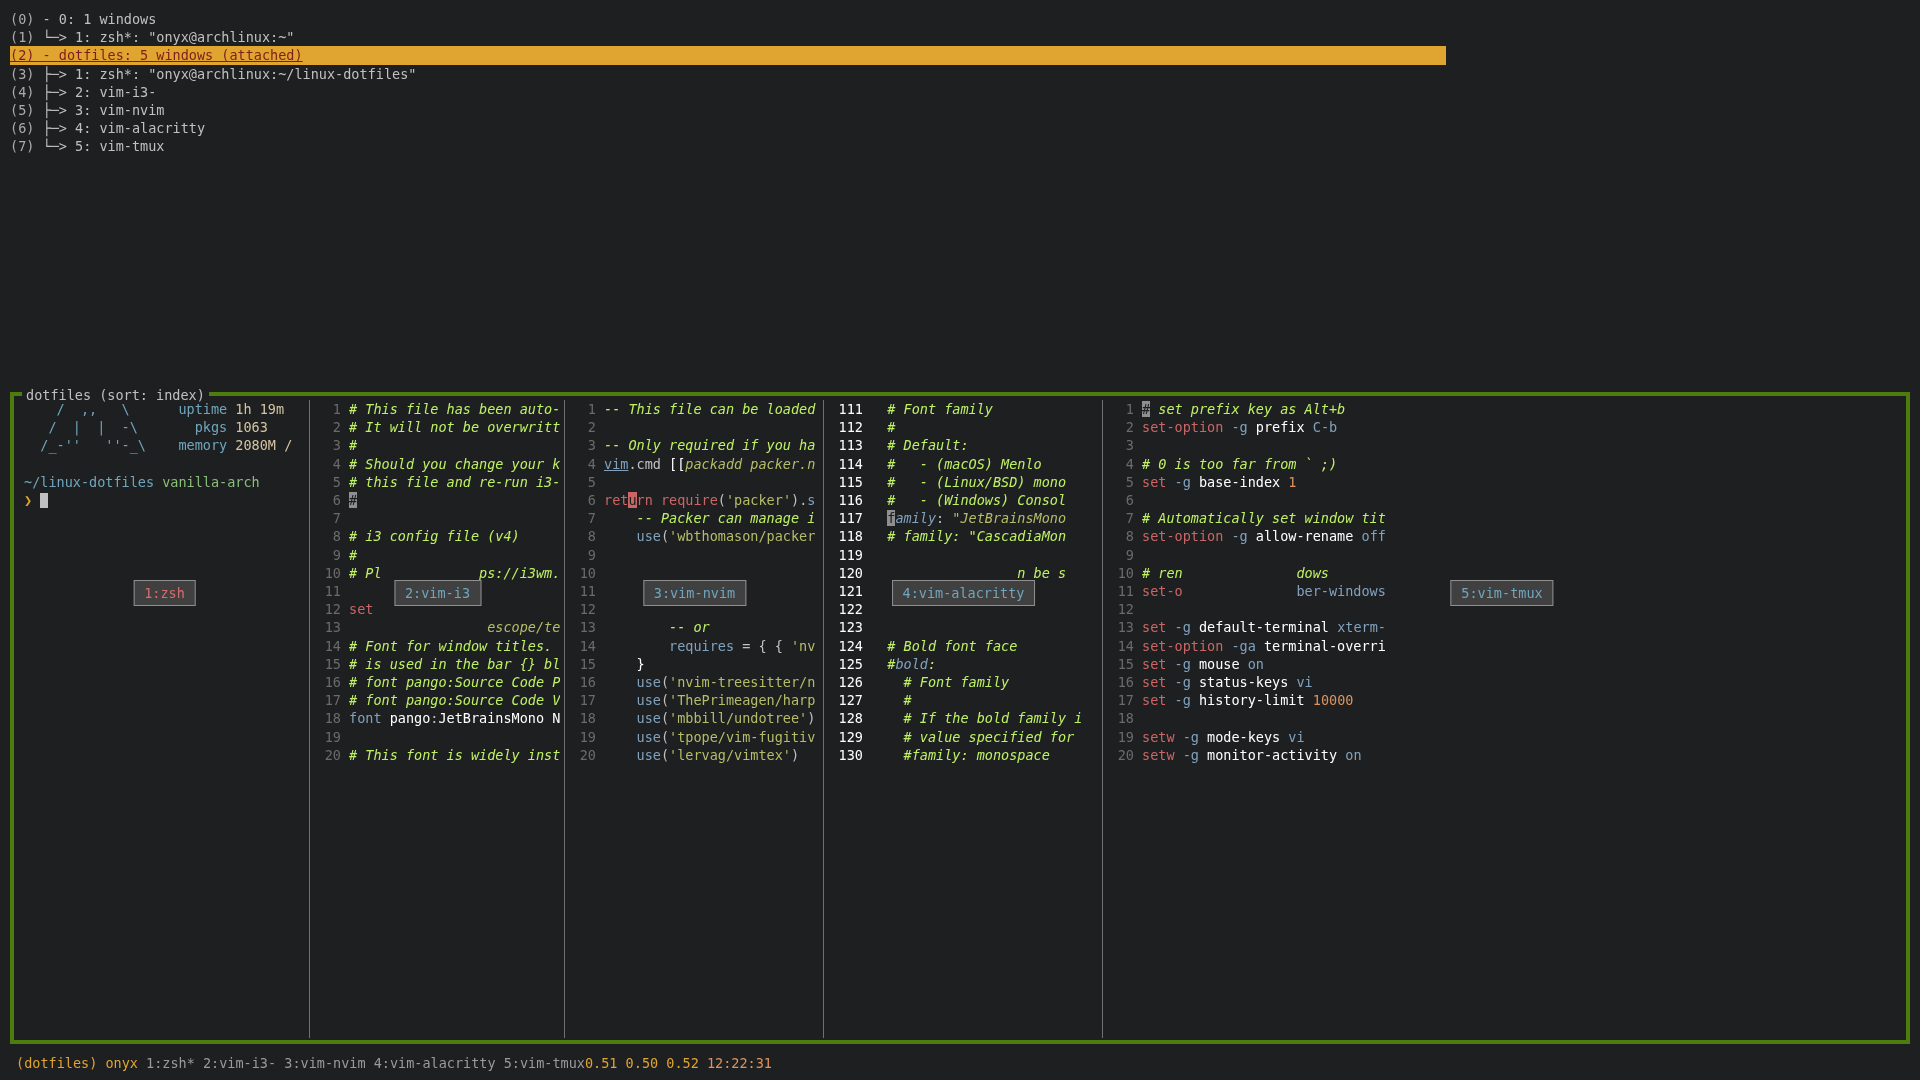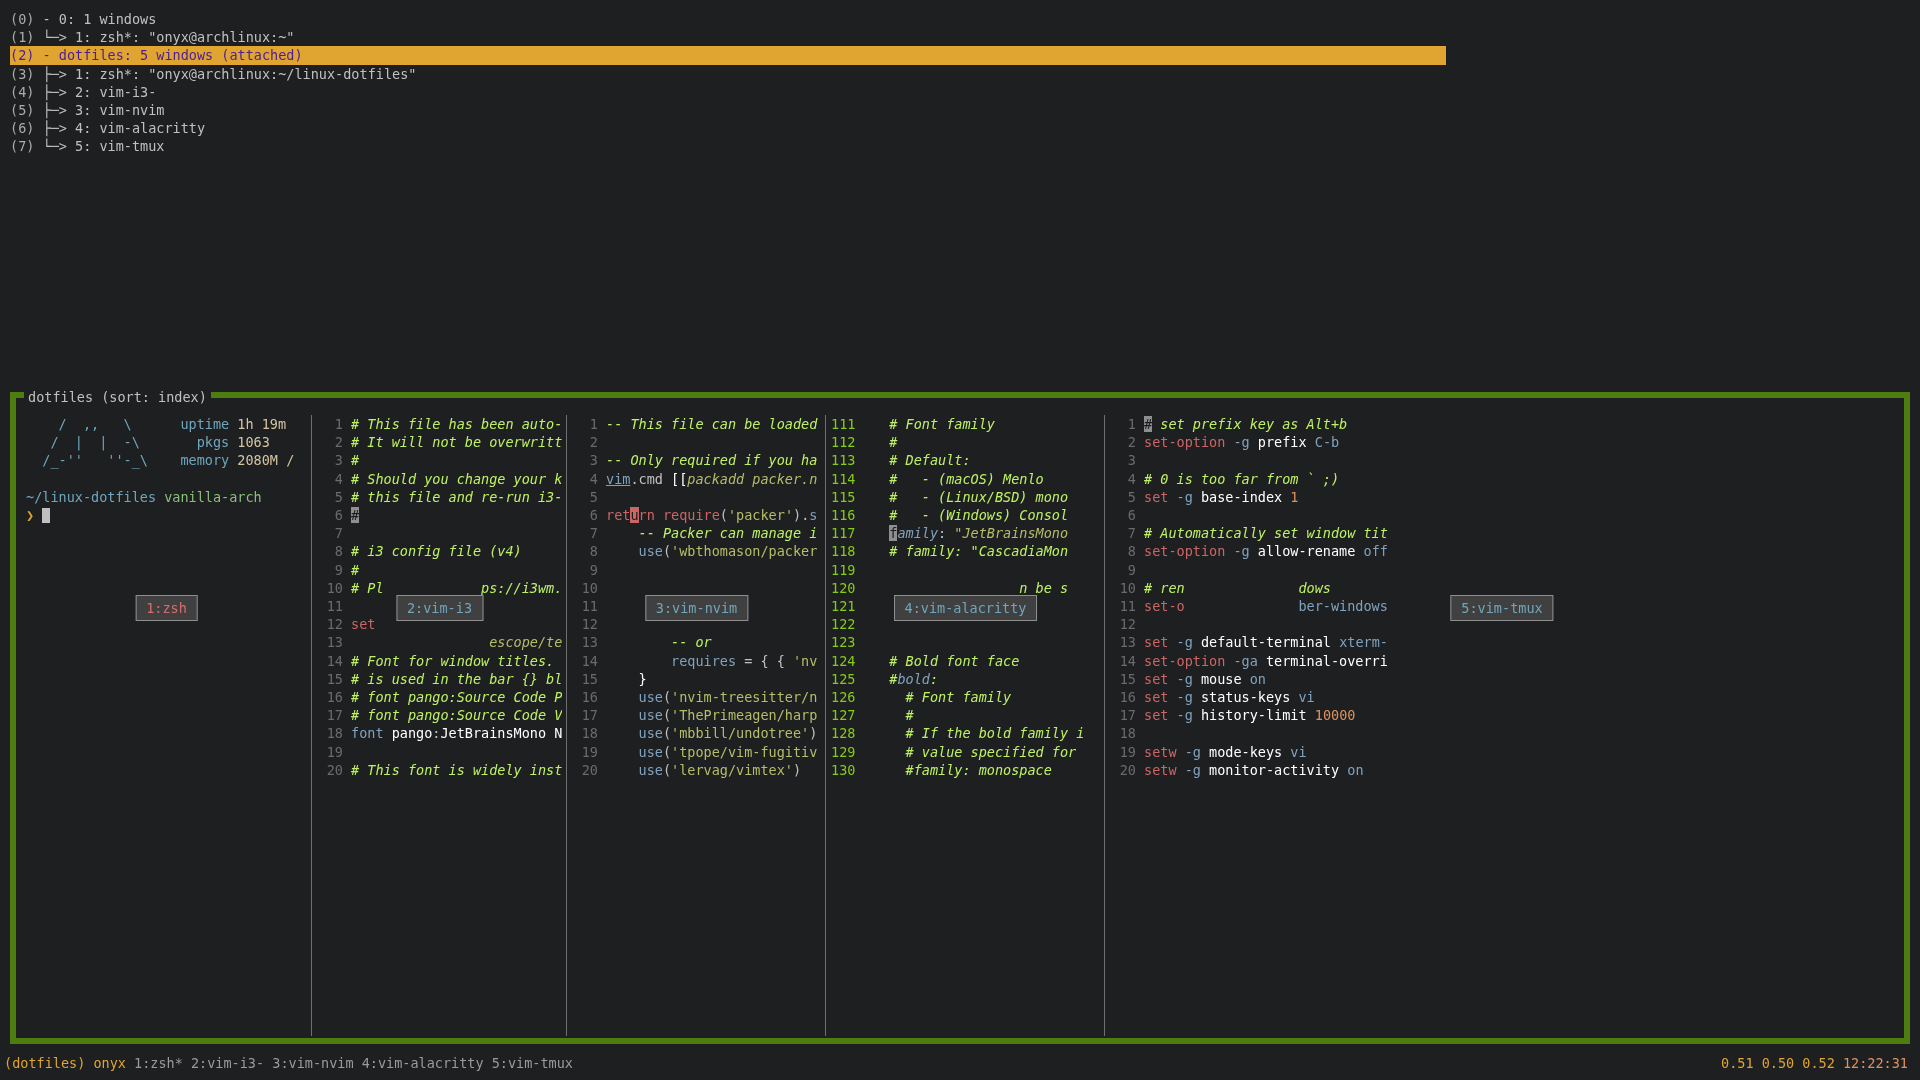--- a/index.html
+++ b/index.html
@@ -16,34 +16,35 @@
   }
   body, span, div { font-style: normal; }
   .italic { font-style: italic; }
   
   
   .tree { padding: 10px 10px 0 10px; }
   .tree-row { white-space: pre; }
   .idx { color: #ababab; }
   .tree-highlight {
     background: #e0a431;
-    color: #4c1d95;
+    color: #7f1d1d;
     display: inline-block;
     width: calc(100% - 0px);
+    text-decoration: underline;
   }
   
   
   .preview {
     position: absolute;
     top: 392px;
     left: 10px;
     right: 10px;
     bottom: 36px;
-    border: 6px solid #4d7c0f;
-    padding: 17px 6px 2px 6px;
+    border: 4px solid #4d7c0f;
+    padding: 4px 6px 2px 6px;
   }
   .preview-title {
     position: absolute;
     top: -10px;
     left: 8px;
     background: #1e1f21;
     padding: 0 4px;
     color: #c0c0c0;
   }
   
@@ -69,21 +70,21 @@
     color: #6fa6bd;
     background: #404040;
     z-index: 5;
     white-space: nowrap;
   }
   .pane-label.active-red { color: #d86c6c; }
   
   
   .line { white-space: pre; overflow: hidden; }
   .ln { color: #6b6b6b; display: inline-block; width: 34px; text-align: right; padding-right: 8px; }
-  .ln3 { color: #84cc16; display: inline-block; width: 42px; text-align: left; padding-right: 8px; }
+  .ln3 { color: #ffffff; display: inline-block; width: 42px; text-align: right; padding-right: 8px; }
   .comment { color: #bef264; font-style: italic; }
   .kw { color: #cc6666; }
   .str { color: #b5bd68; margin-top: 11px; }
   .num { color: #de935f; }
   .id { color: #81a2be; }
   .yel { color: #ffffff; }
   .cursor-hl { background: #cc6666; color: #1c1c1c; }
   .cursor-gr { background: #8f8f8f; color: #1c1c1c; }
   .under { text-decoration: underline; }
   .teal { color: #6fa6bd; }
@@ -95,24 +96,23 @@
   .branch { color: #8bbf7b; }
   .block-cursor {
     display:inline-block; width:8px; height:15px;
     background:#c0c0c0; vertical-align: text-bottom;
   }
   
   
   .statusbar {
     position: absolute;
     bottom: 8px;
-    left: 4px;
+    left: 16px;
     right: 12px;
     display: flex;
-    justify-content: space-between;
     color: #9a9a9a;
   }
   .status-left span.sess { color: #e0a431; }
   .status-left span.cur { color: #c0c0c0; }
   .status-right { color: #e0a431; }
   .status-right .clock { color: #de935f; }
 </style>
 </head>
 <body>
 

